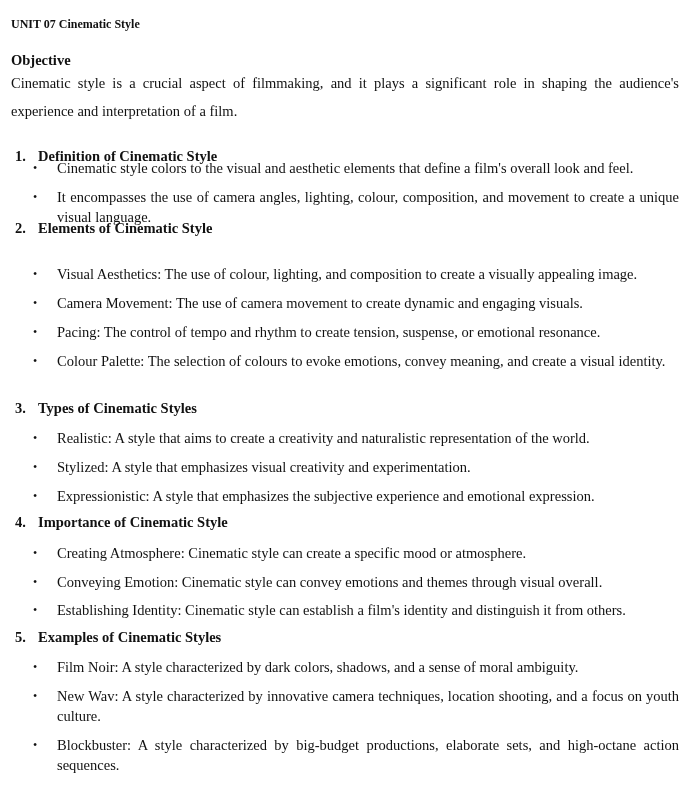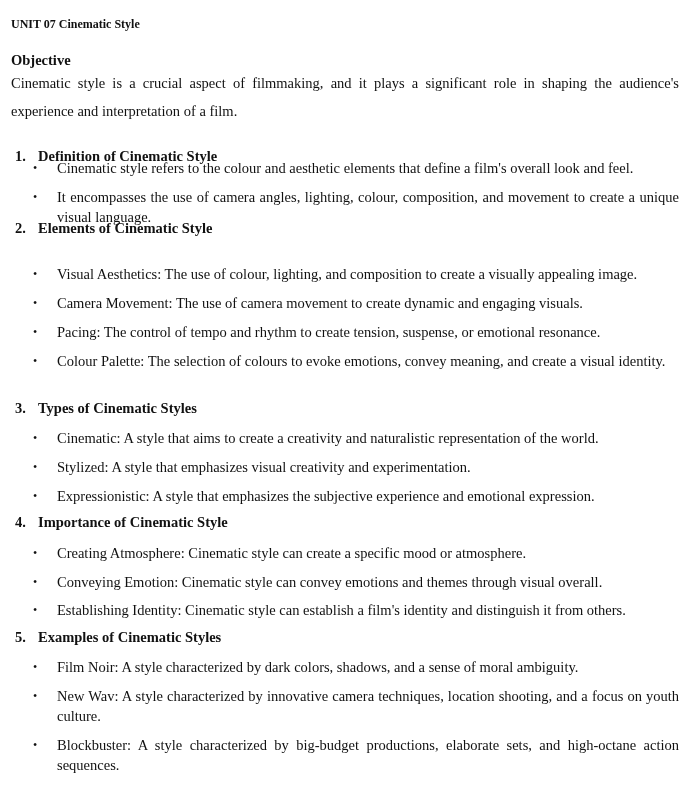--- a/index.html
+++ b/index.html
@@ -24,21 +24,21 @@
 <body>
 
 <div class="page">
   <div class="title">UNIT 07 Cinematic Style</div>
   <div class="obj-head">Objective</div>
   <div class="obj-text">Cinematic style is a crucial aspect of filmmaking, and it plays a significant role in shaping the audience's experience and interpretation of a film.</div>
 
   <div class="sec-head" style="top:148px"><span class="sec-num">1.</span><span>Definition of Cinematic Style</span></div>
   <div class="item" style="top:158px">
       <span class="bullet">•</span>
-      <span class="item-text"><span>Cinematic style refers to the colour and aesthetic elements that define a film's overall look and feel.</span></span>
+      <span class="item-text"><span>Cinematic style colors to the visual and aesthetic elements that define a film's overall look and feel.</span></span>
     </div>
   <div class="item" style="top:187px">
       <span class="bullet">•</span>
       <span class="item-text"><span>It encompasses the use of camera angles, lighting, colour, composition, and movement to create a unique visual language.</span></span>
     </div>
 
   <div class="sec-head" style="top:220px"><span class="sec-num">2.</span><span>Elements of Cinematic Style</span></div>
   <div class="item" style="top:264px">
       <span class="bullet">•</span>
       <span class="item-text"><span class="item-label">Visual Aesthetics:</span><span> The use of colour, lighting, and composition to create a visually appealing image.</span></span>
@@ -52,21 +52,21 @@
       <span class="item-text"><span class="item-label">Pacing:</span><span> The control of tempo and rhythm to create tension, suspense, or emotional resonance.</span></span>
     </div>
   <div class="item" style="top:351px">
       <span class="bullet">•</span>
       <span class="item-text"><span class="item-label">Colour Palette:</span><span> The selection of colours to evoke emotions, convey meaning, and create a visual identity.</span></span>
     </div>
 
   <div class="sec-head" style="top:400px"><span class="sec-num">3.</span><span>Types of Cinematic Styles</span></div>
   <div class="item" style="top:428px">
       <span class="bullet">•</span>
-      <span class="item-text"><span class="item-label">Cinematic:</span><span> A style that aims to create a creativity and naturalistic representation of the world.</span></span>
+      <span class="item-text"><span class="item-label">Realistic:</span><span> A style that aims to create a creativity and naturalistic representation of the world.</span></span>
     </div>
   <div class="item" style="top:457px">
       <span class="bullet">•</span>
       <span class="item-text"><span class="item-label">Stylized:</span><span> A style that emphasizes visual creativity and experimentation.</span></span>
     </div>
   <div class="item" style="top:486px">
       <span class="bullet">•</span>
       <span class="item-text"><span class="item-label">Expressionistic:</span><span> A style that emphasizes the subjective experience and emotional expression.</span></span>
     </div>
 

